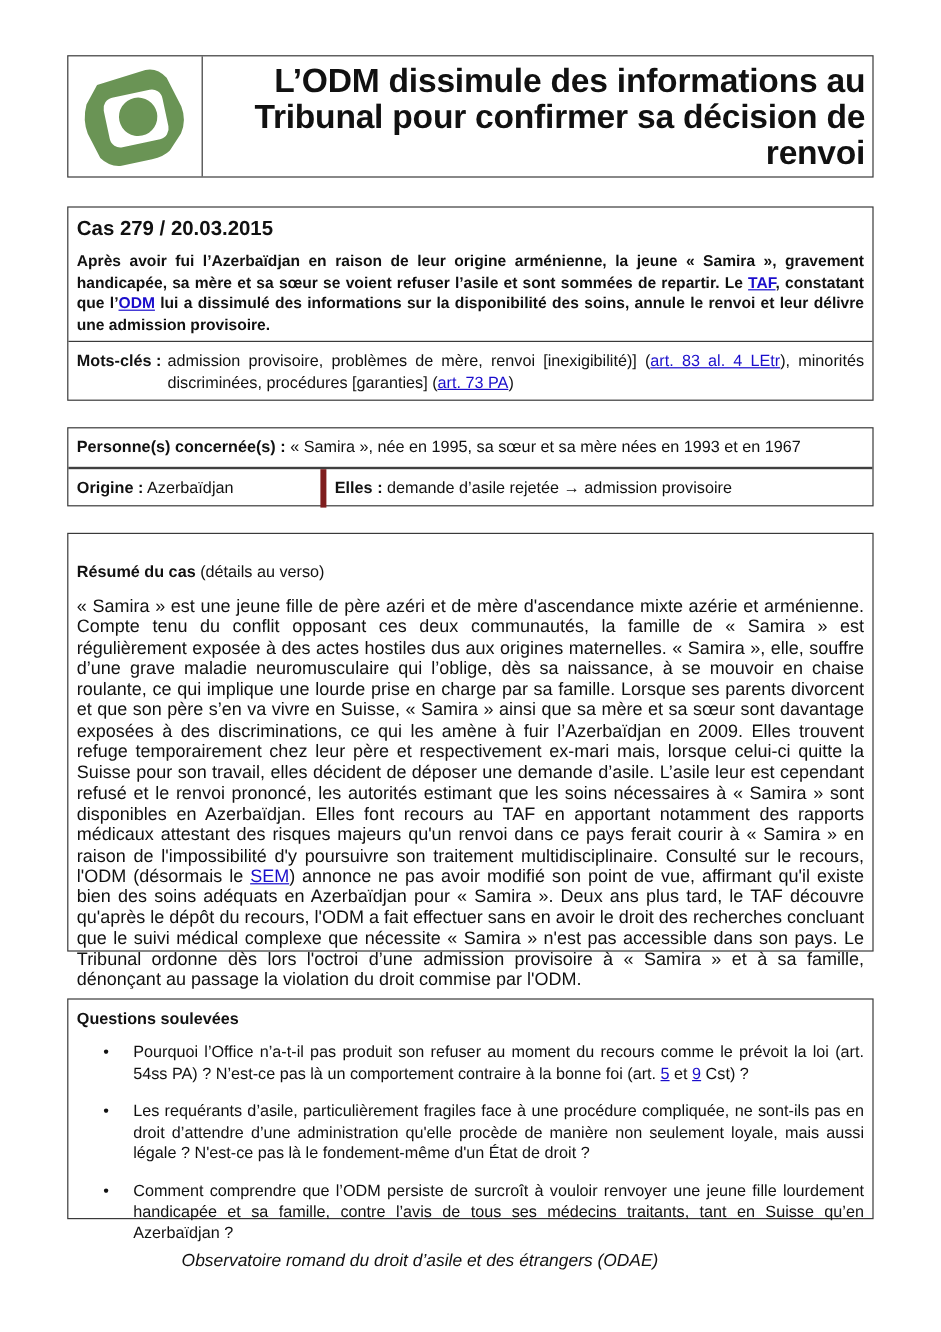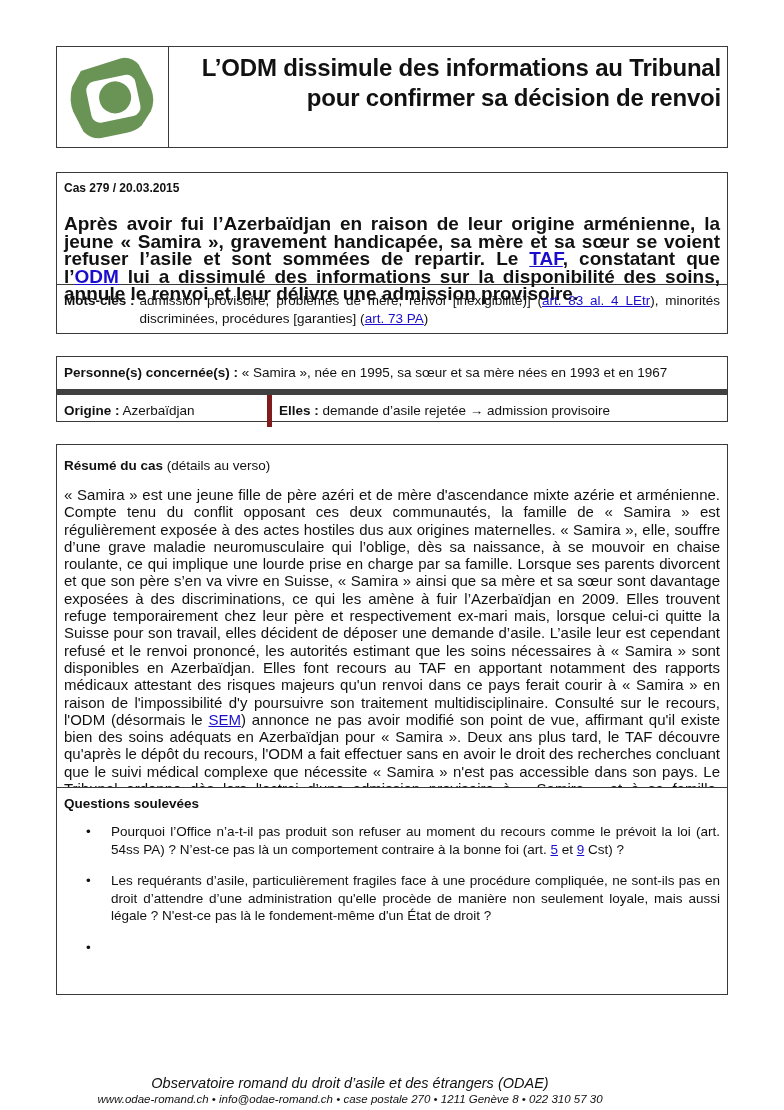--- a/index.html
+++ b/index.html
@@ -12,53 +12,53 @@
     border: 1px solid #3a3a3a; box-sizing: border-box; background: #fff;
   }
   a.lnk { color: #1a0dcc; text-decoration: underline; }
   b { font-weight: bold; }
 
   
   #header { top: 46px; height: 102px; display: flex; }
   #header .logo-cell { width: 111px; border-right: 1px solid #3a3a3a; position: relative; }
   #header .title-cell { flex: 1; text-align: right; padding: 6px 6px 0 10px; }
   #header .title {
-    font-size: 24px; font-weight: bold; line-height: 30px; letter-spacing: -0.2px; margin: 0;
+    font-size: 28px; font-weight: bold; line-height: 30px; letter-spacing: -0.2px; margin: 0;
   }
 
   
   #case-box { top: 172px; height: 162px; }
   #case-box .case-top { height: 112px; border-bottom: 1px solid #3a3a3a; padding: 8px 7px 0 7px; box-sizing: border-box; }
-  #case-box .case-ref { font-size: 12px; font-weight: bold; margin-bottom: 20px; }
-  #case-box .case-summary { font-size: 19px; font-weight: bold; line-height: 17.5px; text-align: justify; }
+  #case-box .case-ref { font-size: 17px; font-weight: bold; margin-bottom: 8px; }
+  #case-box .case-summary { font-size: 13px; font-weight: bold; line-height: 17.5px; text-align: justify; }
   #case-box .keywords { padding: 7px 7px 0 7px; font-size: 13.5px; line-height: 17.5px; display: flex; }
   #case-box .kw-label { font-weight: bold; white-space: nowrap; margin-right: 5px; text-align: right; }
   #case-box .kw-text { text-align: justify; flex: 1; }
 
   
   #persons-box { top: 356px; height: 66px; font-size: 13.5px; }
-  #persons-box .row1 { height: 32px; border-bottom: 6px solid #404040; padding: 0 7px; line-height: 31px; white-space: nowrap; }
+  #persons-box .row1 { height: 32px; border-bottom: 2px solid #404040; padding: 0 7px; line-height: 31px; white-space: nowrap; }
   #persons-box .row2 { height: 32px; display: flex; line-height: 32px; }
   #persons-box .origine { width: 215px; border-right: 5px solid #7f1d1d; padding: 0 7px; box-sizing: border-box; }
   #persons-box .statut { flex: 1; padding: 0 7px; }
 
   
-  #resume-box { top: 444px; height: 349px; padding: 13px 7px 0 7px; }
+  #resume-box { top: 444px; height: 349px; padding: 24px 7px 0 7px; }
   #resume-box .heading { font-size: 13.5px; margin-bottom: 13px; }
   #resume-box .body { font-size: 15px; line-height: 17.3px; text-align: justify; }
 
   
-  #questions-box { top: 787px; height: 208px; padding: 8px 7px 0 7px; }
+  #questions-box { top: 832px; height: 184px; padding: 8px 7px 0 7px; }
   #questions-box .heading { font-size: 13.5px; font-weight: bold; margin-bottom: 12px; }
   #questions-box ul { margin: 0; padding: 0; list-style: none; }
   #questions-box li { position: relative; padding-left: 47px; font-size: 13.5px; line-height: 17.5px; text-align: justify; margin-bottom: 14px; }
   #questions-box li .bullet { position: absolute; left: 22px; top: 0; }
 
   
-  #footer { position: absolute; top: 1042px; left: 0; width: 700px; text-align: center; font-style: italic; margin-top: 32px; }
+  #footer { position: absolute; top: 1042px; left: 0; width: 700px; text-align: center; font-style: italic; }
   #footer .org { font-size: 14.5px; line-height: 18px; }
   #footer .contact { font-size: 11.5px; line-height: 15px; }
 </style>
 </head>
 <body>
 
 <div class="box" id="header">
   <div class="logo-cell">
     <svg width="110" height="100" viewBox="0 0 110 100" style="position:absolute;left:0;top:0;">
       <g transform="rotate(-12 55 50)">
@@ -115,20 +115,20 @@
     <li>
       <span class="bullet">•</span>
       <span>Pourquoi l’Office n’a-t-il pas produit son refuser au moment du recours comme le prévoit la loi (art. 54ss PA) ? N’est-ce pas là un comportement contraire à la bonne foi (art. </span><a class="lnk" href="#">5</a><span> et </span><a class="lnk" href="#">9</a><span> Cst) ?</span>
     </li>
     <li>
       <span class="bullet">•</span>
       <span>Les requérants d’asile, particulièrement fragiles face à une procédure compliquée, ne sont-ils pas en droit d’attendre d’une administration qu'elle procède de manière non seulement loyale, mais aussi légale ? N'est-ce pas là le fondement-même d'un État de droit ?</span>
     </li>
     <li>
       <span class="bullet">•</span>
+      <span>Comment comprendre que l’ODM persiste de surcroît à vouloir renvoyer une jeune fille lourdement handicapée et sa famille, contre l’avis de tous ses médecins traitants, tant en Suisse qu’en Azerbaïdjan ?</span>
     </li>
   </ul>
 </div>
 
 <div id="footer">
   <div class="org">Observatoire romand du droit d’asile et des étrangers (ODAE)</div>
-  <div class="contact">www.odae-romand.ch • info@odae-romand.ch • case postale 270 • 1211 Genève 8 • 022 310 57 30</div>
 </div>
 
 </body></html>

